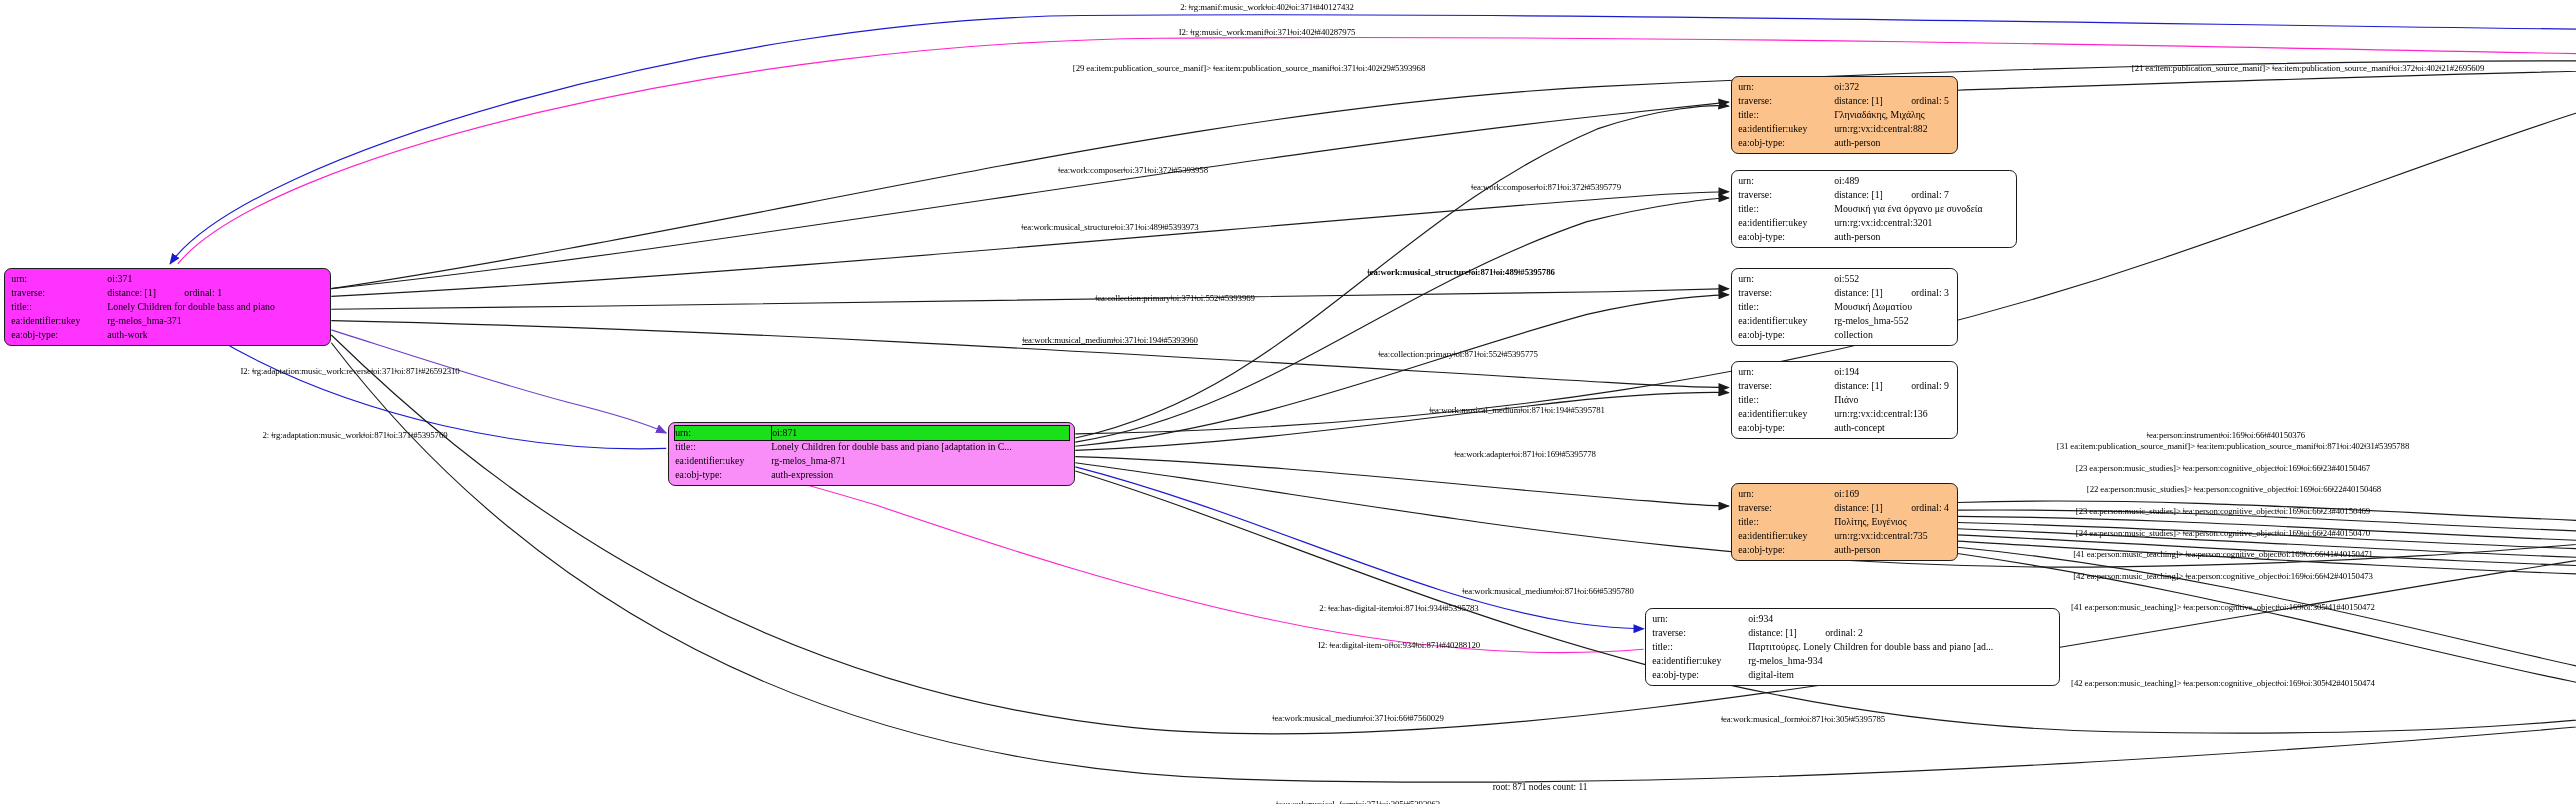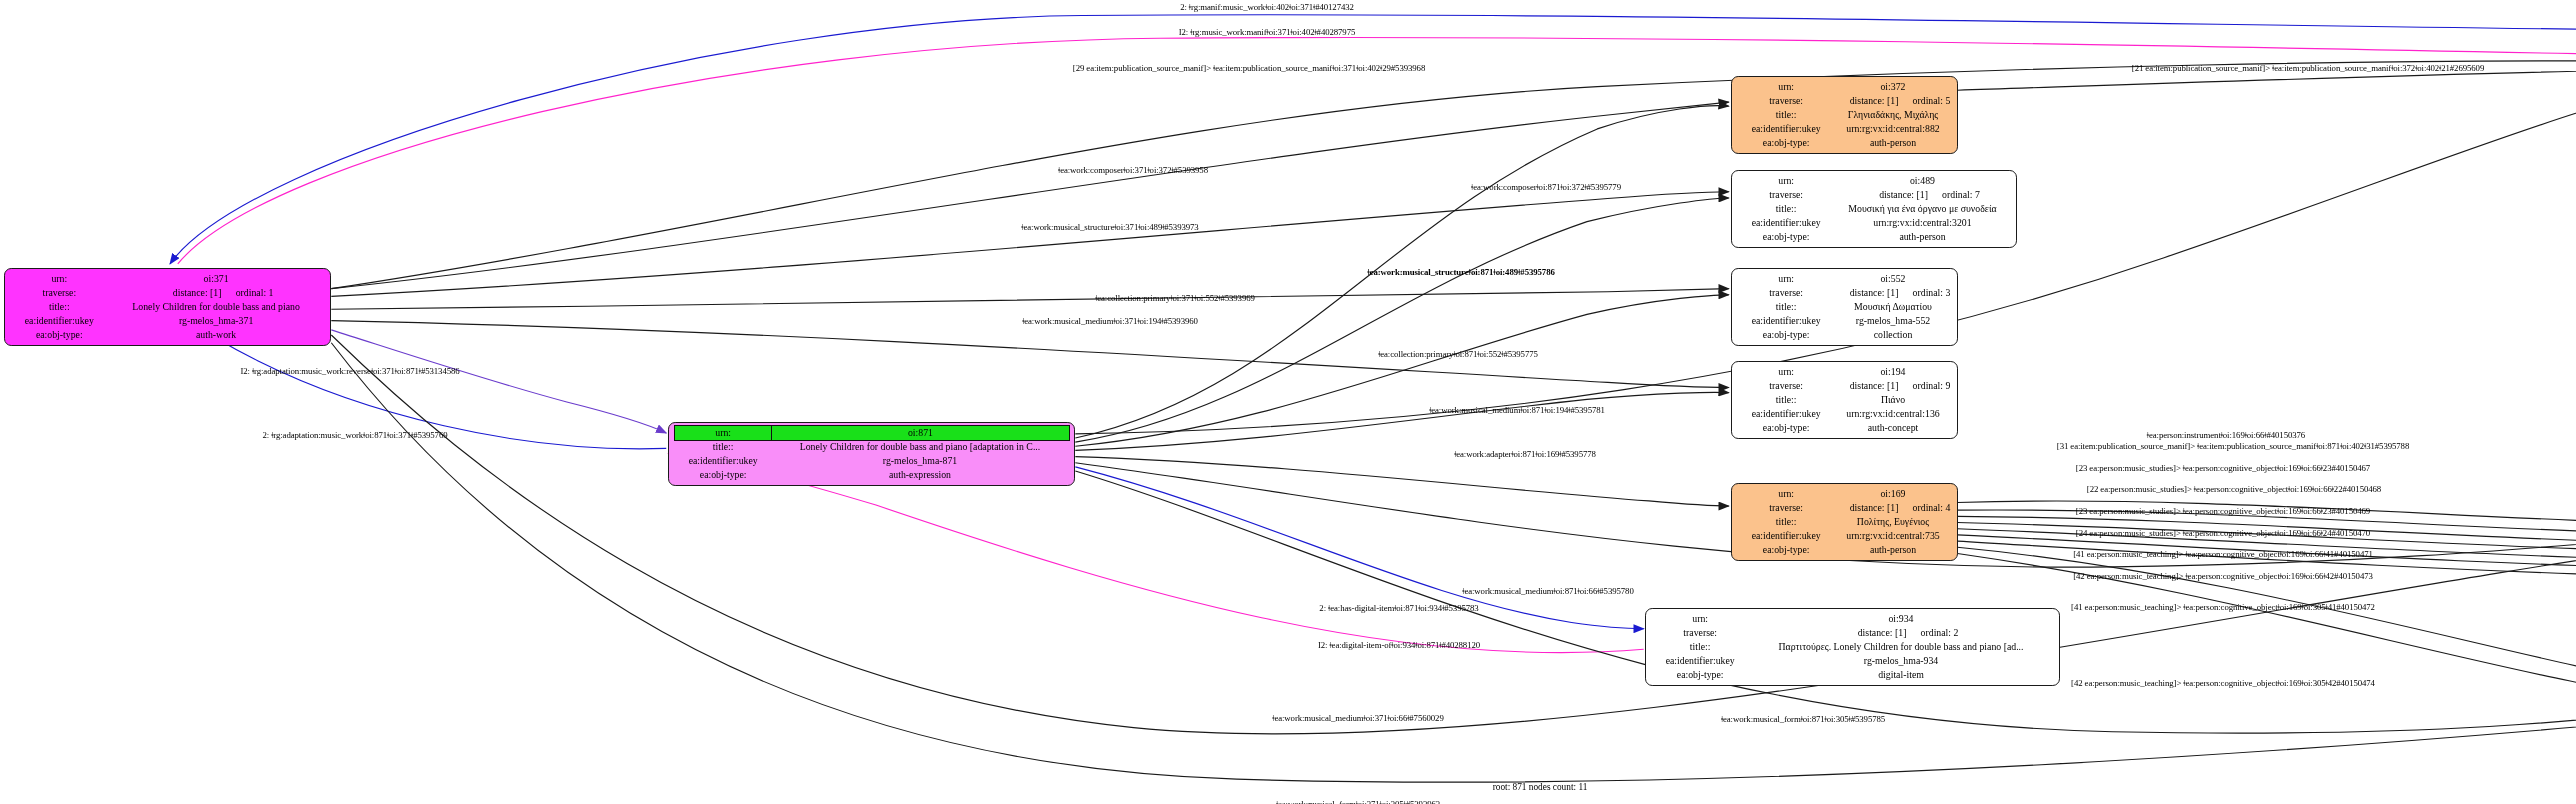--- a/index.html
+++ b/index.html
@@ -27,21 +27,20 @@
     box-sizing: border-box;
     border: 0.8px solid #1a1a1a;
     border-radius: 7.2px;
     background: #ffffff;
     padding: 3.1px 5.2px 3.1px 6.2px;
     font-size: 9.8px;
     line-height: 1.42;
     color: #000000;
     overflow: hidden;
     white-space: nowrap;
-    text-align: center;
   }
   .node.fill-magenta { background: #ff33ff; }
   .node.fill-orange  { background: #fbc28c; }
   .node.fill-white   { background: #ffffff; }
   .node.fill-violet  { background: #f98ef9; }
 
   .node-row {
     display: flex;
     align-items: baseline;
     white-space: nowrap;
@@ -342,24 +341,24 @@
   <div id="labels-host">
       <div class="edge-label" style="left: 1267px; top: 7.2px;">2: ǂrg:manif:music_workǂoi:402ǂoi:371ǂ#40127432</div>
       <div class="edge-label" style="left: 1267px; top: 32px;">I2: ǂrg:music_work:manifǂoi:371ǂoi:402ǂ#40287975</div>
       <div class="edge-label" style="left: 1249px; top: 68px;">[29 ea:item:publication_source_manif]&gt; ǂea:item:publication_source_manifǂoi:371ǂoi:402ǂ29#5393968</div>
       <div class="edge-label" style="left: 2282px; top: 68px; margin-left: 26px;">[21 ea:item:publication_source_manif]&gt; ǂea:item:publication_source_manifǂoi:372ǂoi:402ǂ21#2695609</div>
       <div class="edge-label" style="left: 1133px; top: 170px;">ǂea:work:composerǂoi:371ǂoi:372ǂ#5393958</div>
       <div class="edge-label" style="left: 1546px; top: 187px;">ǂea:work:composerǂoi:871ǂoi:372ǂ#5395779</div>
       <div class="edge-label" style="left: 1110px; top: 227px;">ǂea:work:musical_structureǂoi:371ǂoi:489ǂ#5393973</div>
       <div class="edge-label" style="left: 1461px; top: 272px; font-weight: bold;">ǂea:work:musical_structureǂoi:871ǂoi:489ǂ#5395786</div>
       <div class="edge-label" style="left: 1175px; top: 298px;">ǂea:collection:primaryǂoi:371ǂoi:552ǂ#5393969</div>
-      <div class="edge-label" style="left: 1110px; top: 321px;">ǂea:work:musical_mediumǂoi:371ǂoi:194ǂ#5393960</div>
+      <div class="edge-label" style="left: 1110px; top: 340px; text-decoration: underline;">ǂea:work:musical_mediumǂoi:371ǂoi:194ǂ#5393960</div>
       <div class="edge-label" style="left: 1458px; top: 354px;">ǂea:collection:primaryǂoi:871ǂoi:552ǂ#5395775</div>
       <div class="edge-label" style="left: 1517px; top: 410px;">ǂea:work:musical_mediumǂoi:871ǂoi:194ǂ#5395781</div>
-      <div class="edge-label" style="left: 350px; top: 371px;">I2: ǂrg:adaptation:music_work:reverseǂoi:371ǂoi:871ǂ#53134586</div>
+      <div class="edge-label" style="left: 350px; top: 371px;">I2: ǂrg:adaptation:music_work:reverseǂoi:371ǂoi:871ǂ#26592310</div>
       <div class="edge-label" style="left: 355px; top: 435px;">2: ǂrg:adaptation:music_workǂoi:871ǂoi:371ǂ#5395769</div>
       <div class="edge-label" style="left: 1525px; top: 454px;">ǂea:work:adapterǂoi:871ǂoi:169ǂ#5395778</div>
       <div class="edge-label" style="left: 2205px; top: 446px; margin-left: 28px;">[31 ea:item:publication_source_manif]&gt; ǂea:item:publication_source_manifǂoi:871ǂoi:402ǂ31#5395788</div>
       <div class="edge-label" style="left: 2226px; top: 435px;">ǂea:person:instrumentǂoi:169ǂoi:66ǂ#40150376</div>
       <div class="edge-label" style="left: 2223px; top: 468px;">[23 ea:person:music_studies]&gt; ǂea:person:cognitive_objectǂoi:169ǂoi:66ǂ23#40150467</div>
       <div class="edge-label" style="left: 2223px; top: 489px; padding-left: 22px;">[22 ea:person:music_studies]&gt; ǂea:person:cognitive_objectǂoi:169ǂoi:66ǂ22#40150468</div>
       <div class="edge-label" style="left: 2223px; top: 511px;">[23 ea:person:music_studies]&gt; ǂea:person:cognitive_objectǂoi:169ǂoi:66ǂ23#40150469</div>
       <div class="edge-label" style="left: 2223px; top: 533px;">[24 ea:person:music_studies]&gt; ǂea:person:cognitive_objectǂoi:169ǂoi:66ǂ24#40150470</div>
       <div class="edge-label" style="left: 2223px; top: 554px;">[41 ea:person:music_teaching]&gt; ǂea:person:cognitive_objectǂoi:169ǂoi:66ǂ41#40150471</div>
       <div class="edge-label" style="left: 2223px; top: 576px;">[42 ea:person:music_teaching]&gt; ǂea:person:cognitive_objectǂoi:169ǂoi:66ǂ42#40150473</div>

